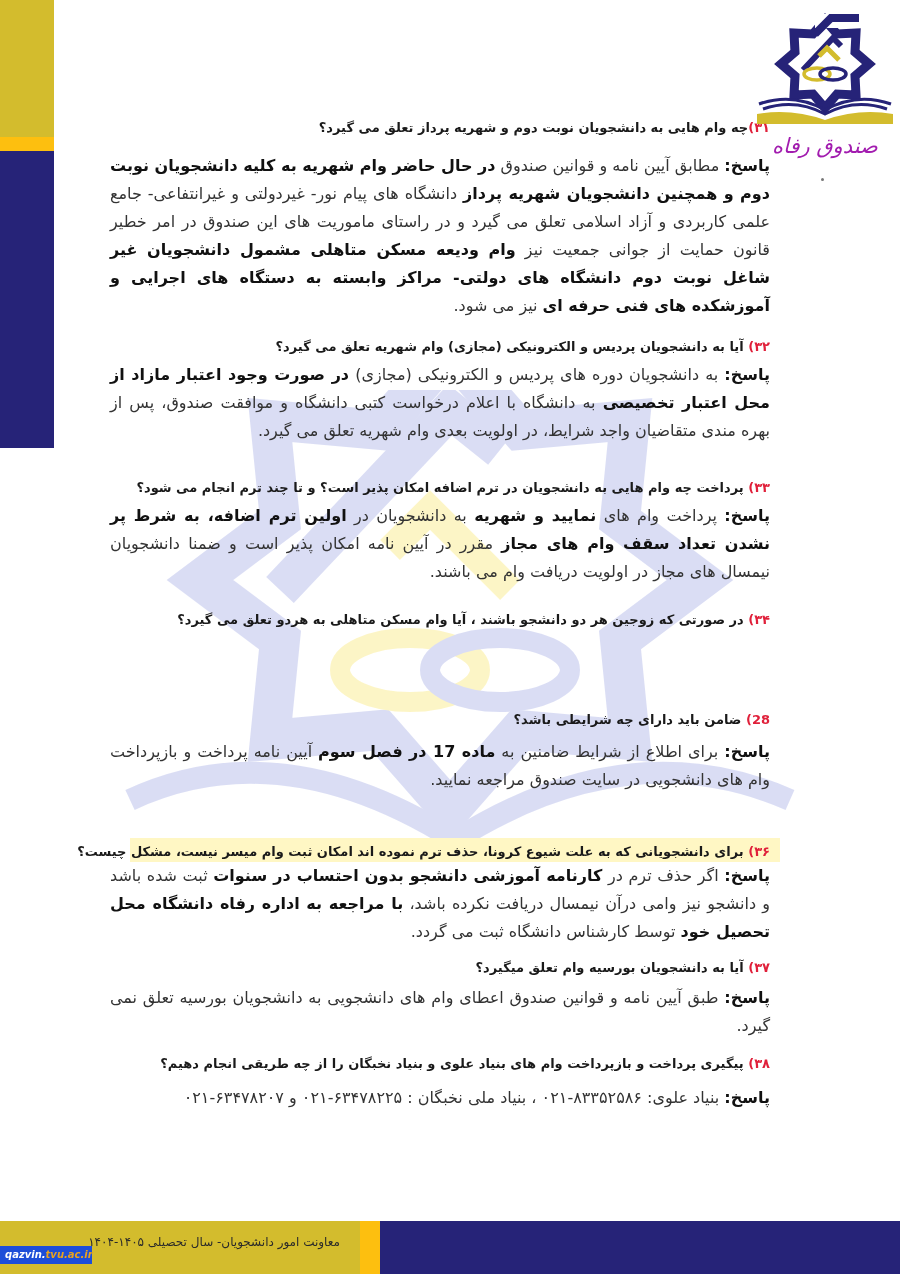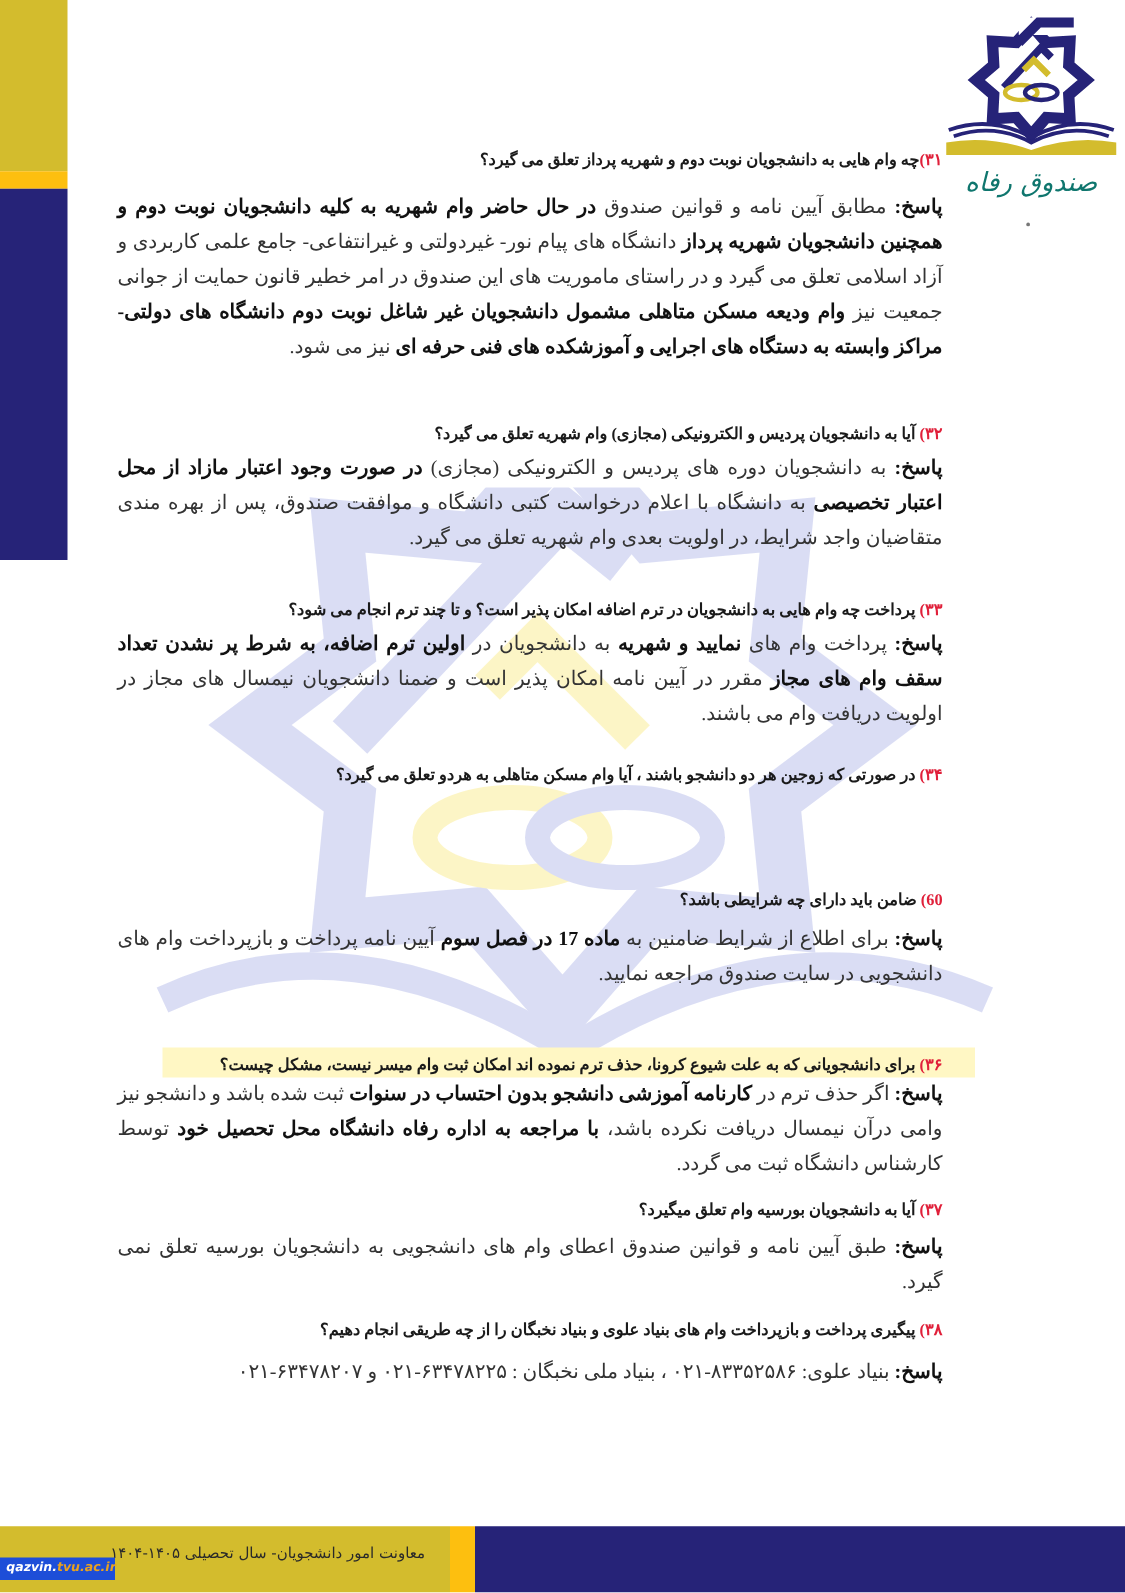--- a/index.html
+++ b/index.html
@@ -6,28 +6,28 @@
     html, body { width: 900px; height: 1274px; background: #ffffff; overflow: hidden; }
     body { position: relative; font-family: "DejaVu Sans", sans-serif; color: #222; }
 
     .side-gold { position: absolute; left: 0; top: 0; width: 54px; height: 137px; background: #d3bc2d; }
     .side-orange { position: absolute; left: 0; top: 137px; width: 54px; height: 14px; background: #fdbf0f; }
     .side-navy { position: absolute; left: 0; top: 151px; width: 54px; height: 297px; background: #262378; }
 
     .logo { position: absolute; left: 755px; top: 12px; width: 140px; height: 175px; }
     .logo svg { display: block; }
     .logo-text { position: absolute; left: 10px; top: 122px; width: 120px; text-align: center;
-      font-family: "DejaVu Serif", serif; font-style: italic; font-size: 21px; color: #0f766e; direction: rtl; }
+      font-family: "DejaVu Serif", serif; font-style: italic; font-size: 21px; color: #a21caf; direction: rtl; }
     .logo-dot { position: absolute; left: 66px; top: 166px; width: 3px; height: 3px; background: #777; border-radius: 50%; }
 
     .watermark { position: absolute; left: 110px; top: 390px; width: 690px; height: 470px; opacity: 0.22; pointer-events: none; }
     .watermark svg { display: block; }
 
     .content { position: absolute; left: 110px; top: 112px; width: 660px; direction: rtl; text-align: justify; }
-    .qa { position: absolute; right: 16px; width: 660px; direction: rtl; font-family: Liberation Serif, serif; }
+    .qa { position: absolute; right: 0; width: 660px; direction: rtl; }
     .q { font-weight: bold; font-size: 13px; color: #1a1a1a; line-height: 20px; white-space: nowrap; }
     .q .num { color: #e0203a; }
     .a { font-size: 16px; line-height: 28px; color: #333; text-align: justify; }
     .a .label { font-weight: bold; color: #111; }
     .a b { color: #111; }
 
     .hl { position: absolute; left: 130px; top: 838px; width: 650px; height: 24px; background: #fff7c4; }
 
     .footer { position: absolute; left: 0; top: 1221px; width: 900px; height: 69px; }
     .footer-gold { position: absolute; left: 0; top: 0; width: 360px; height: 53px; background: #d3bc2d; }
@@ -110,21 +110,21 @@
     <div class="a" style="margin-top:4px;">
       <span class="label">پاسخ:</span><span> پرداخت وام های </span><b>نمایید و شهریه</b><span> به دانشجویان در </span><b>اولین ترم اضافه، به شرط پر نشدن تعداد سقف وام های مجاز</b><span> مقرر در آیین نامه امکان پذیر است و ضمنا دانشجویان نیمسال های مجاز در اولویت دریافت وام می باشند.</span>
     </div>
   </div>
 
   <div class="qa" style="top:498px;">
     <div class="q"><span class="num">۳۴)</span> <span>در صورتی که زوجین هر دو دانشجو باشند ، آیا وام مسکن متاهلی به هردو تعلق می گیرد؟</span></div>
   </div>
 
   <div class="qa" style="top:598px;">
-    <div class="q"><span class="num">60)</span> <span>ضامن باید دارای چه شرایطی باشد؟</span></div>
+    <div class="q"><span class="num">28)</span> <span>ضامن باید دارای چه شرایطی باشد؟</span></div>
     <div class="a" style="margin-top:8px;">
       <span class="label">پاسخ:</span><span> برای اطلاع از شرایط ضامنین به </span><b>ماده 17 در فصل سوم</b><span> آیین نامه پرداخت و بازپرداخت وام های دانشجویی در سایت صندوق مراجعه نمایید.</span>
     </div>
   </div>
 
   <div class="qa" style="top:730px;">
     <div class="q"><span class="num">۳۶)</span> <span>برای دانشجویانی که به علت شیوع کرونا، حذف ترم نموده اند امکان ثبت وام میسر نیست، مشکل چیست؟</span></div>
     <div class="a" style="margin-top:0;">
       <span class="label">پاسخ:</span><span> اگر حذف ترم در </span><b>کارنامه آموزشی دانشجو بدون احتساب در سنوات</b><span> ثبت شده باشد و دانشجو نیز وامی درآن نیمسال دریافت نکرده باشد، </span><b>با مراجعه به اداره رفاه دانشگاه محل تحصیل خود</b><span> توسط کارشناس دانشگاه ثبت می گردد.</span>
     </div>

